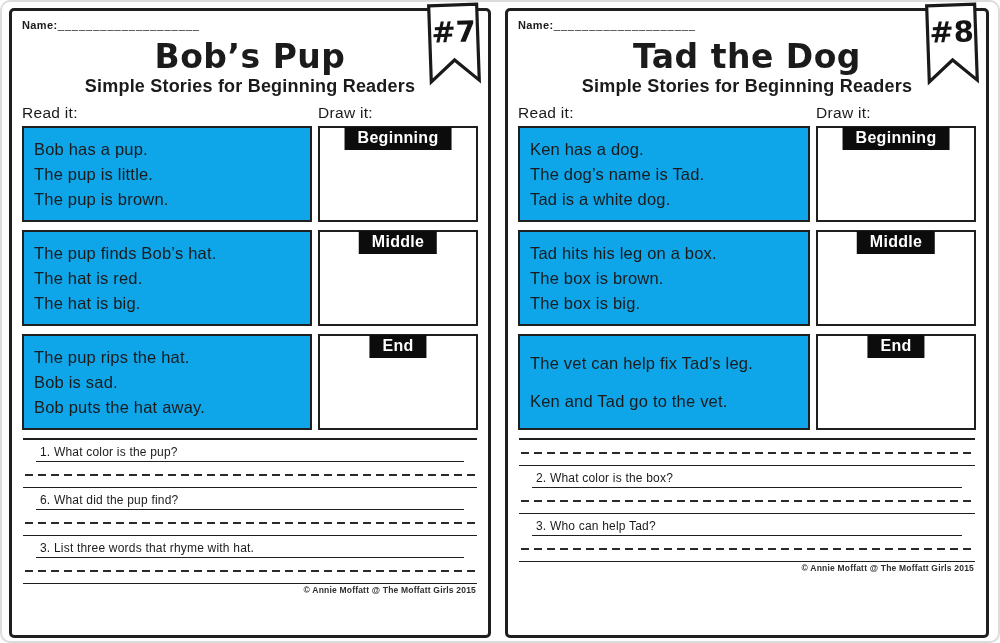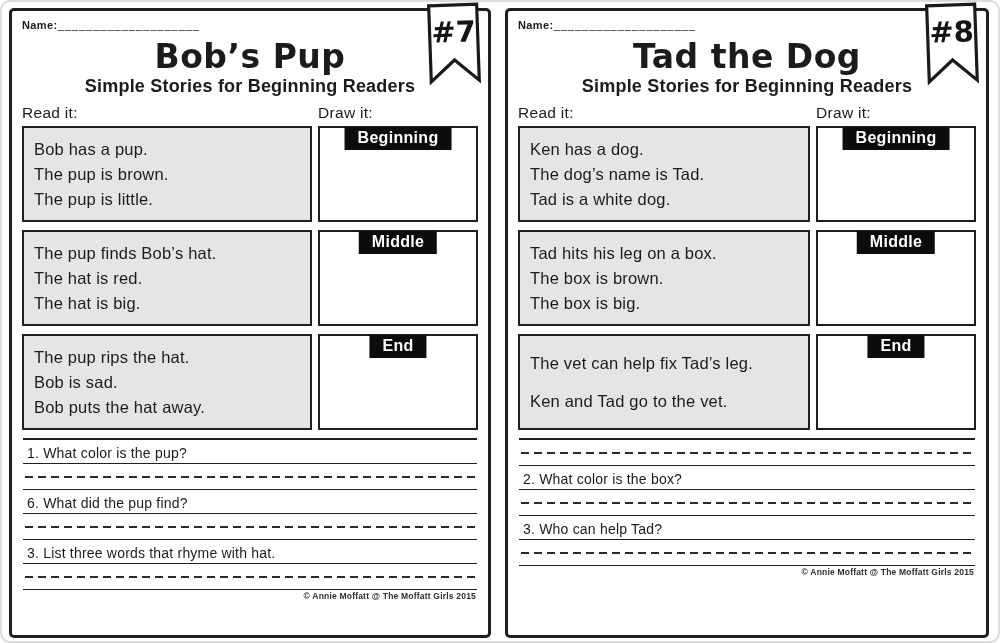--- a/index.html
+++ b/index.html
@@ -25,37 +25,37 @@
     font-size:33px; font-weight:800; letter-spacing:.5px; line-height:36px; margin-top:0px;
   }
   .subtitle { text-align:center; font-size:18px; font-weight:600; letter-spacing:.2px; line-height:22px; }
   .rd-row { display:flex; margin:7px 0 4px 0; font-size:15.5px; font-weight:400; letter-spacing:.3px; }
   .rd-row .read-label { flex:1; }
   .rd-row .draw-label { width:160px; margin-left:6px; }
 
   
   .row { display:flex; gap:6px; margin-bottom:8px; height:96px; }
   .story-box {
-    flex:1; border:2.5px solid #1f1f1f; background:#e5e5e5;
+    flex:1; border:2.5px solid #1f1f1f; background:#0ea5e9;
     padding:8px 10px; display:flex; flex-direction:column; justify-content:space-around;
     font-size:16.5px; letter-spacing:.2px;
   }
   .story-line { line-height:18px; white-space:nowrap; }
   .draw-box { width:160px; border:2.5px solid #1f1f1f; position:relative; background:#fff; }
   .stage-tag {
     position:absolute; top:-1px; left:50%; transform:translateX(-50%);
     background:#0c0c0c; color:#fff; font-size:16px; font-weight:700;
     padding:2px 13px 3px 13px; letter-spacing:.3px; white-space:nowrap;
   }
 
   
   .q-rule { border-top:2px solid #1f1f1f; margin:0 1px; }
   .question {
-    font-size:14px; letter-spacing:.2px;
-    padding:5px 2px 2px 4px; border-bottom:1.8px solid #1f1f1f; margin:0 1px;
+    font-size:12px; letter-spacing:.2px;
+    padding:5px 2px 2px 4px; border-bottom:1.8px solid #1f1f1f; margin:0 14px;
   }
   .dash-line {
     height:2px; margin:12px 3px 0 3px;
     background:repeating-linear-gradient(90deg,#2a2a2a 0 8px, transparent 8px 13px);
   }
   .solid-line { border-top:1.8px solid #1f1f1f; margin:11px 1px 0 1px; }
   .footer { text-align:right; font-size:8.5px; font-weight:700; color:#2e2e2e; margin:1px 2px 16px 0; letter-spacing:.2px; }
 
   
   .badge { position:absolute; top:-8px; right:7px; width:54px; height:82px; }
@@ -86,22 +86,22 @@
     <div class="subtitle">Simple Stories for Beginning Readers</div>
 
     <div class="rd-row">
       <span class="read-label">Read it:</span>
       <span class="draw-label">Draw it:</span>
     </div>
 
     <div class="row">
       <div class="story-box">
         <div class="story-line">Bob has a pup.</div>
+        <div class="story-line">The pup is little.</div>
         <div class="story-line">The pup is brown.</div>
-        <div class="story-line">The pup is little.</div>
       </div>
       <div class="draw-box">
         <span class="stage-tag">Beginning</span>
       </div>
     </div>
 
     <div class="row">
       <div class="story-box">
         <div class="story-line">The pup finds Bob’s hat.</div>
         <div class="story-line">The hat is red.</div>

